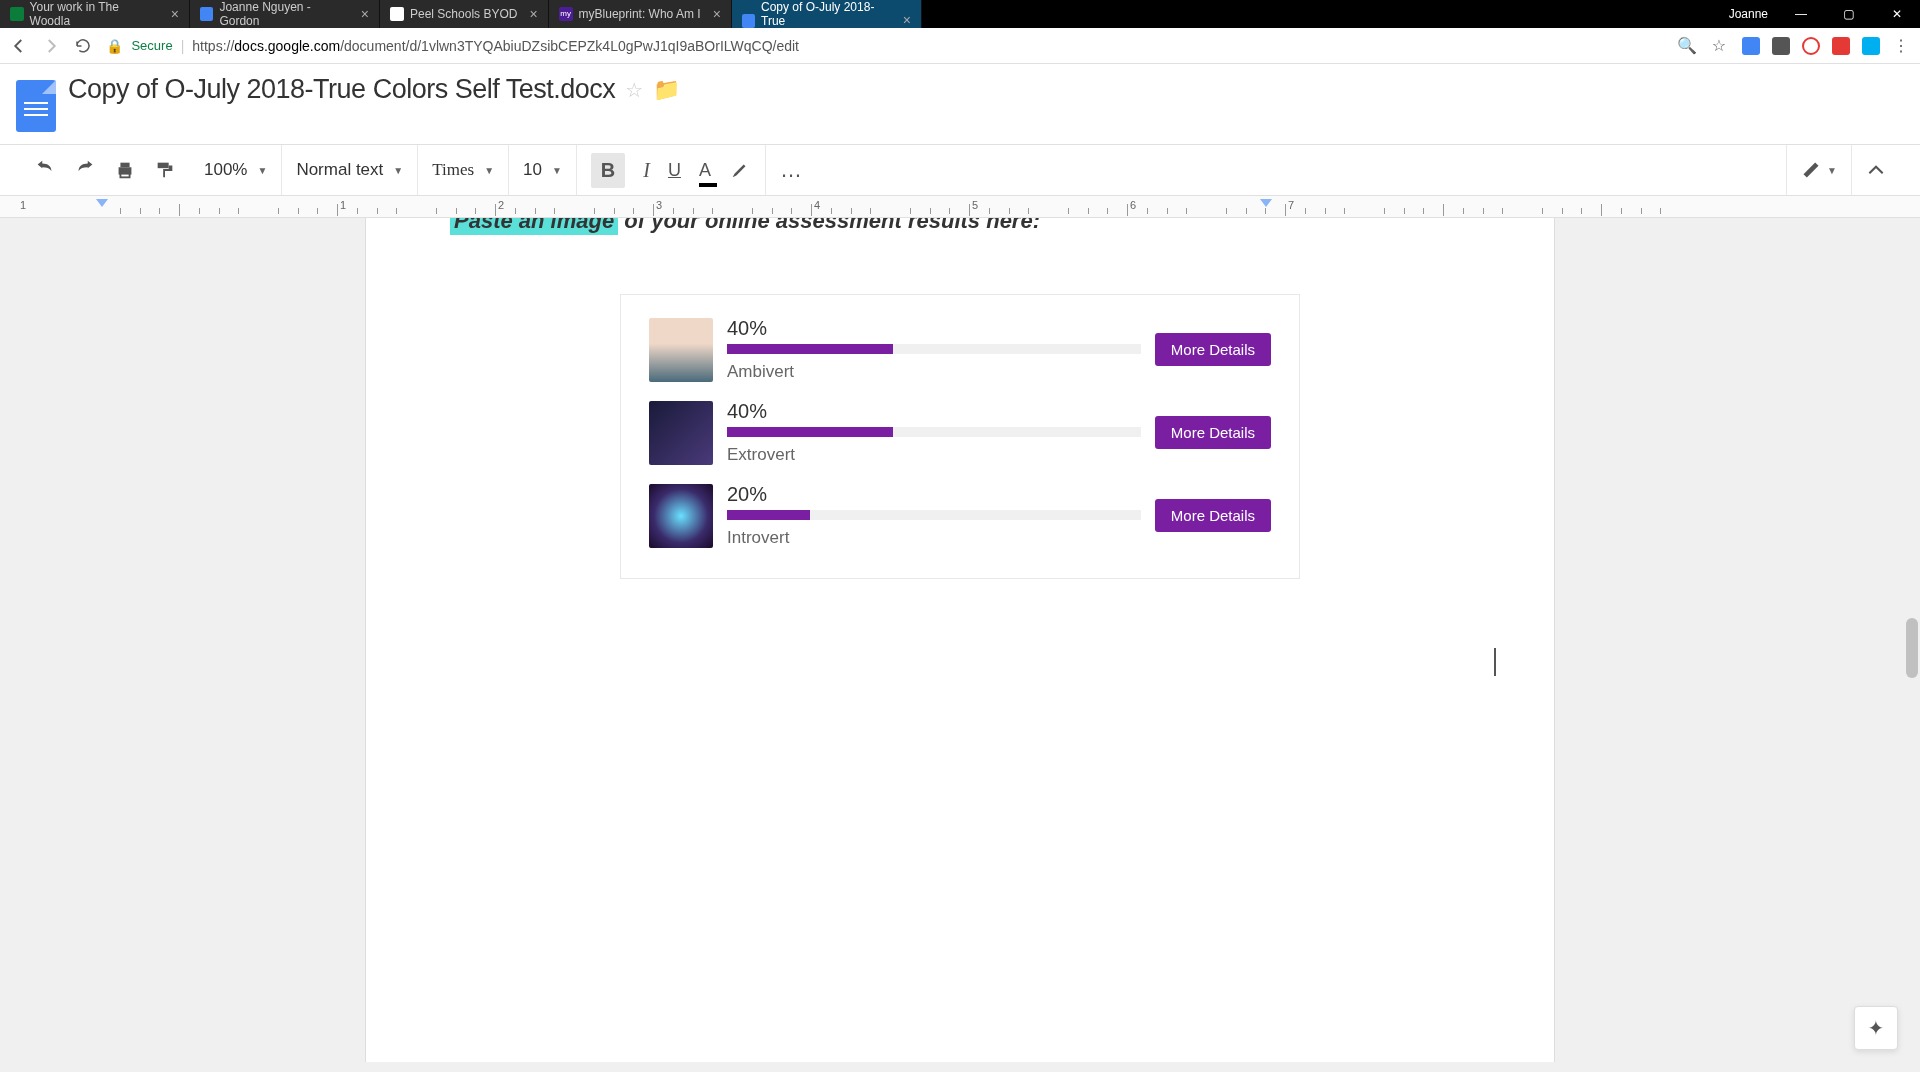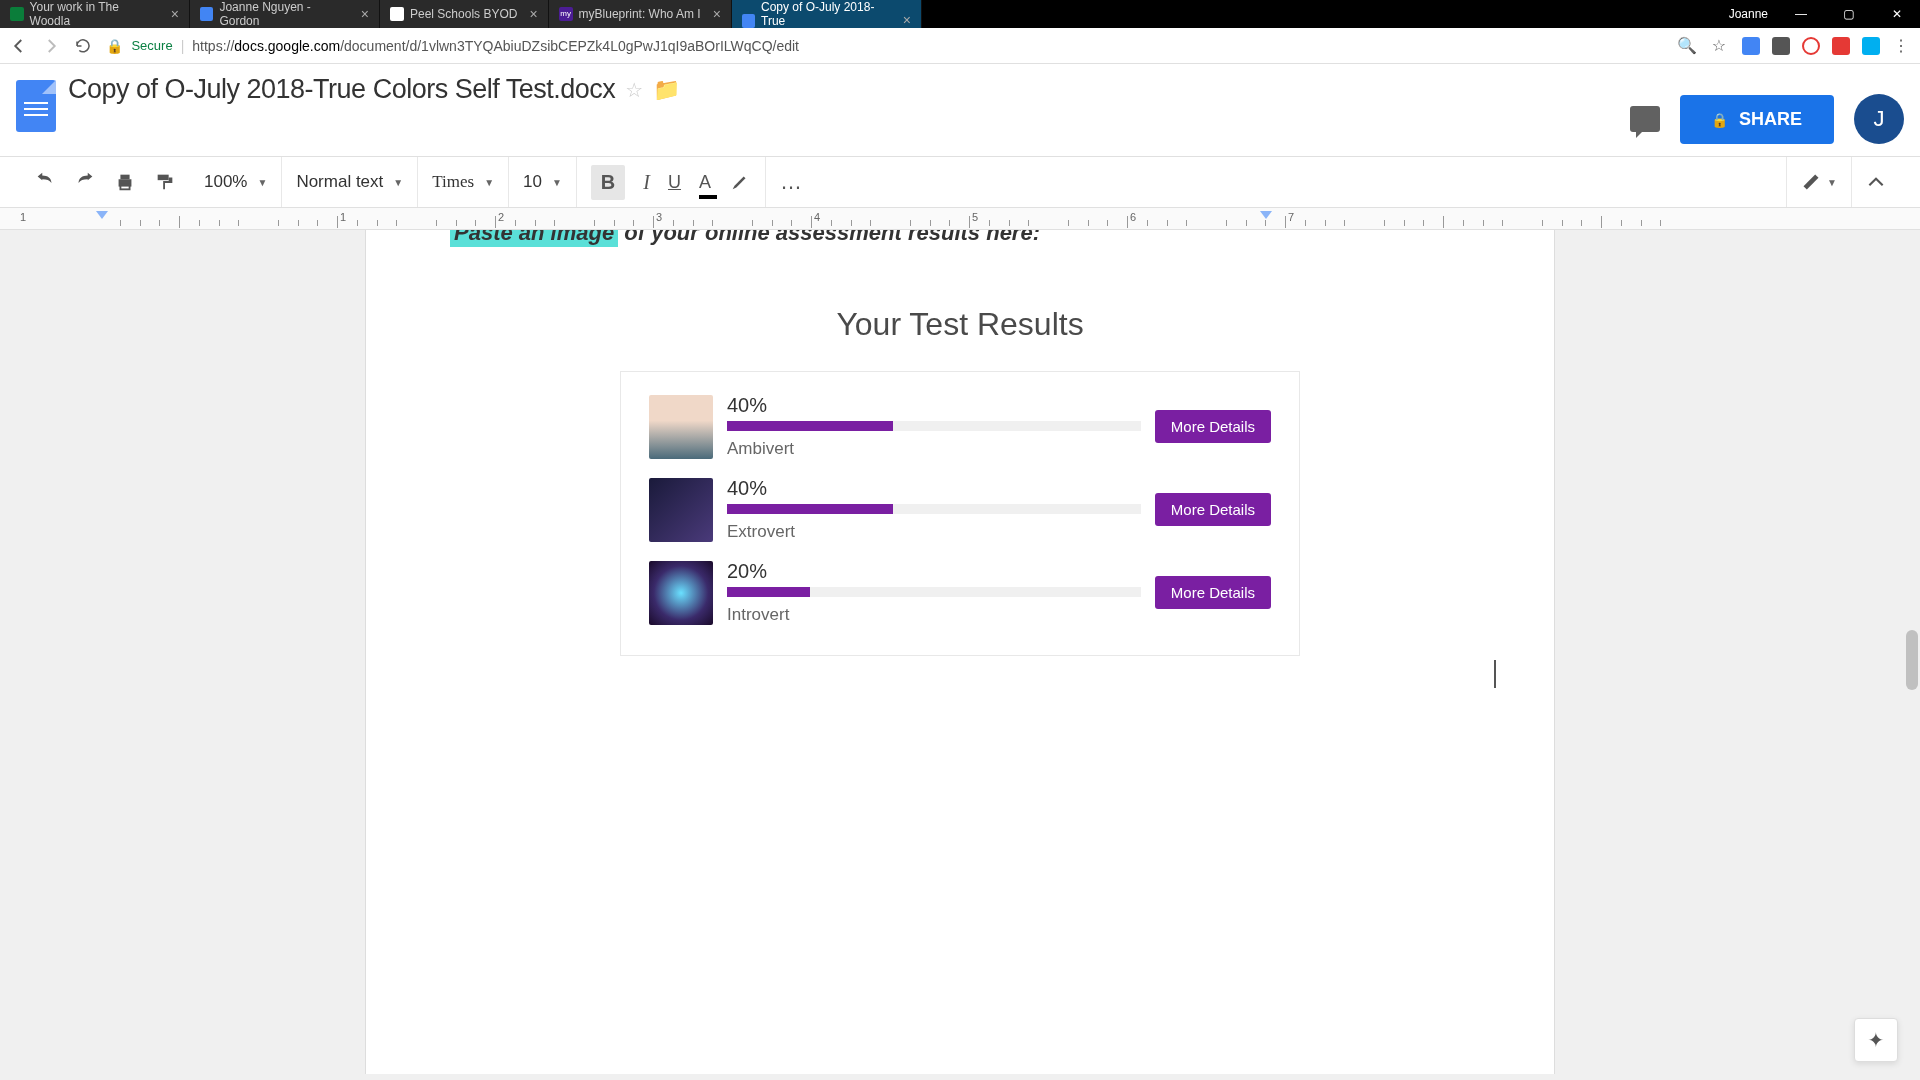--- a/index.html
+++ b/index.html
@@ -172,30 +172,20 @@
 </div>
 
 <div class="docs-header">
   <div class="docs-logo"></div>
   <div class="docs-title-area">
     <div class="title-row">
       <span class="docs-title">Copy of O-July 2018-True Colors Self Test.docx</span>
       <span class="star-icon">☆</span>
       <span class="folder-icon">📁</span>
     </div>
-  </div>
-  <div class="header-right">
-    <div class="comments-icon"></div>
-    <div class="share-btn">
-      <span class="lock-icon"></span>
-      <span>SHARE</span>
-    </div>
-    <div class="avatar">
-        <span>J</span>
-      </div>
   </div>
 </div>
 
 <div class="toolbar" style="position:relative">
   <div class="tb-group" style="border-right:none">
     <span class="tb-btn">
         <svg width="22" height="22" viewBox="0 0 24 24">
           <path d="M9 10L4 6l5-4v3c6 0 10 3 10 8-2-3-5-4-10-4v3z" fill="#555"></path>
         </svg>
       </span>
@@ -361,21 +351,20 @@
     <span class="ruler-num" style="left: 1288px;">7</span>
   </div>
 
 <div class="doc-area">
   <div class="page">
     <div class="cutoff-text" style="font-family:'Times New Roman',serif;font-style:italic">
       <span class="highlight">Paste an image</span><span> of your online assessment results here:</span>
     </div>
 
     <div class="results-img">
-      <div class="results-title">Your Test Results</div>
       <div class="results-box">
         <div class="result-row">
           <div class="result-thumb t1"></div>
           <div class="result-mid">
             <div class="result-pct">40%</div>
             <div class="result-bar">
                 <div class="result-fill" style="width:40%"></div>
               </div>
             <div class="result-label">Ambivert</div>
           </div>

